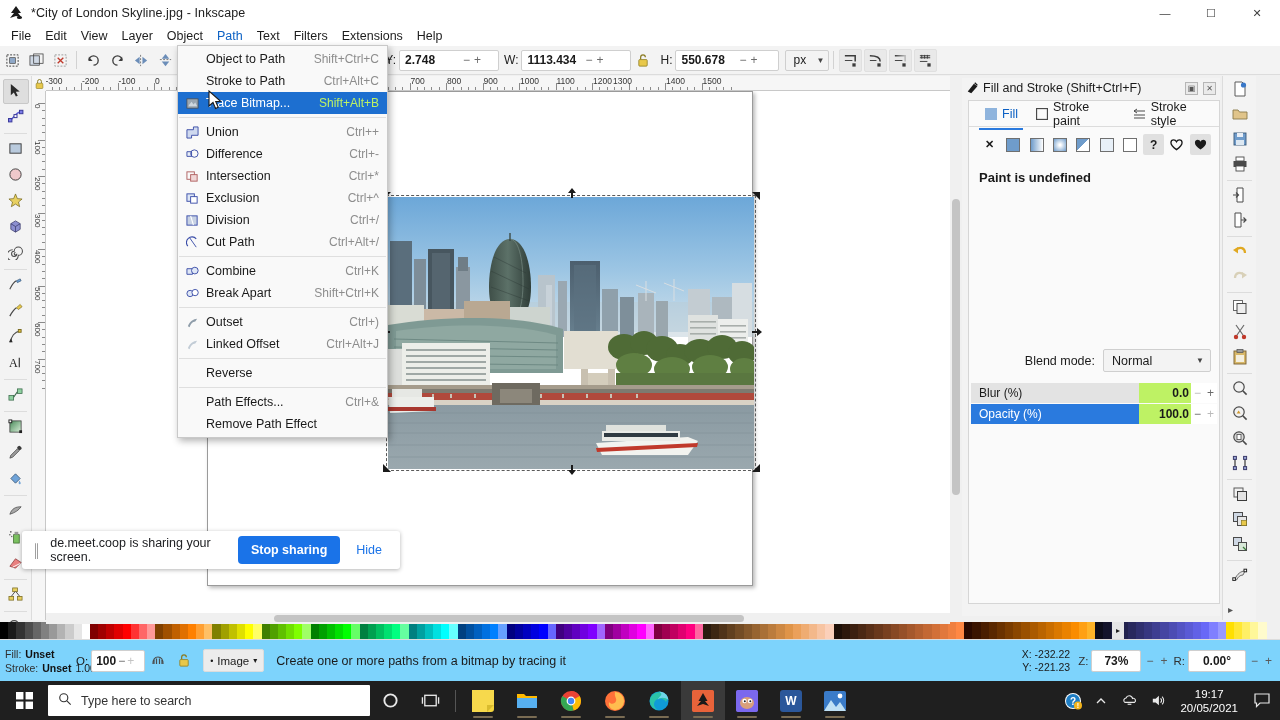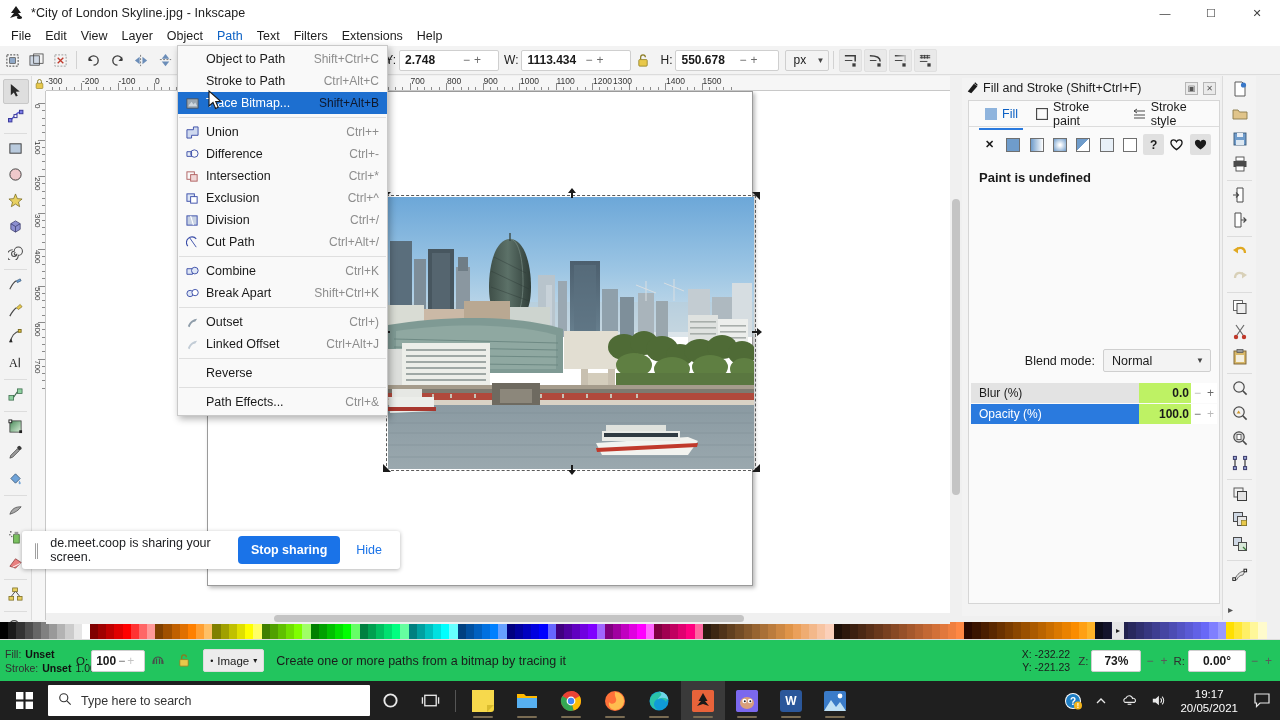--- a/index.html
+++ b/index.html
@@ -129,21 +129,21 @@
   .dropdown {
     position: absolute; left: 177px; top: 45px; width: 211px;
     background: #f9f9f9; border: 1px solid #c9c9c9; box-shadow: 2px 3px 7px rgba(0,0,0,.3);
     z-index: 50; padding: 2px 0;
   }
   .mi { height: 22px; display: flex; align-items: center; padding: 0 8px 0 6px; font-size: 12.5px; color: #1a1a1a; }
   .mi .mi-ico { width: 16px; height: 16px; margin-right: 4px; display: flex; align-items: center; justify-content: center; }
   .mi .mi-lbl { flex: 1; padding-left: 2px; }
   .mi .mi-acc { color: #8d8d8d; font-size: 12px; }
   .mi.sel { background: #1d6fd0; color: #fff; }
-  .mi.sel .mi-acc { color: #0f172a; }
+  .mi.sel .mi-acc { color: #bef264; }
   .mi-sep { height: 1px; background: #dfdfdf; margin: 3px 1px; }
   .cursor-arrow { position: absolute; left: 208px; top: 90px; z-index: 60; }
 
   
   .fsdock {
     position: absolute; left: 962px; top: 78px; width: 258px; height: 538px;
     background: #f3f3f3;
   }
   .fs-header { height: 20px; display: flex; align-items: center; padding: 0 4px; }
   .fs-header .ic { width: 14px; height: 14px; margin-right: 3px; }
@@ -196,21 +196,21 @@
 
   
   .palette { position: absolute; left: 0; top: 622px; width: 1280px; height: 17px; display: flex; }
   .palette .sw { height: 17px; }
   .pal-arrow { position: absolute; right: 0; top: 622px; width: 12px; height: 17px; background: #e6e6e6;
                display:flex; align-items:center; justify-content:center; font-size:8px; }
 
   
   .statusbar {
     position: absolute; left: 0; top: 639px; width: 1280px; height: 42px;
-    background: #22c55e; border-top: 1px solid #dcdcdc; display: flex; align-items: center;
+    background: #7dd3fc; border-top: 1px solid #dcdcdc; display: flex; align-items: center;
   }
   .fs-indicator { width: 74px; padding-left: 5px; font-size: 10.5px; line-height: 14px; }
   .fs-indicator .row { display: flex; gap: 4px; }
   .fs-indicator .k { color: #303030; }
   .fs-indicator .v { font-weight: bold; color: #111; }
   .o-label { font-size: 11.5px; margin: 0 3px 0 2px; }
   .o-spin { height: 22px; width: 54px; background: #fff; border: 1px solid #cfcfcf; border-radius: 2px;
             display: flex; align-items: center; padding-left: 4px; font-size: 12px; font-weight: bold; }
   .sb-ico { width: 22px; height: 22px; display: flex; align-items: center; justify-content: center; margin: 0 2px; }
   .layer-sel { height: 23px; background: #ececec; border: 1px solid #dcdcdc; border-radius: 2px;
@@ -945,20 +945,25 @@
       <div class="mi">
         <span class="mi-ico"></span>
         <span class="mi-lbl">Reverse</span>
         <span class="mi-acc"></span>
       </div>
       <div class="mi-sep"></div>
       <div class="mi">
         <span class="mi-ico"></span>
         <span class="mi-lbl">Path Effects...</span>
         <span class="mi-acc">Ctrl+&amp;</span>
+      </div>
+      <div class="mi">
+        <span class="mi-ico"></span>
+        <span class="mi-lbl">Remove Path Effect</span>
+        <span class="mi-acc"></span>
       </div>
     </div>
   <div class="cursor-arrow">
     <svg width="16" height="22" viewBox="0 0 16 22">
         <path d="M1 1 L1 16 L5 12.5 L7.6 18.5 L10.2 17.3 L7.7 11.6 L12.6 11.3 Z" fill="#ffffff" stroke="#1a1a1a" stroke-width="1.1"></path>
       </svg>
   </div>
 
   <div class="toolbox" id="toolbox">
       <div class="tool sel">

